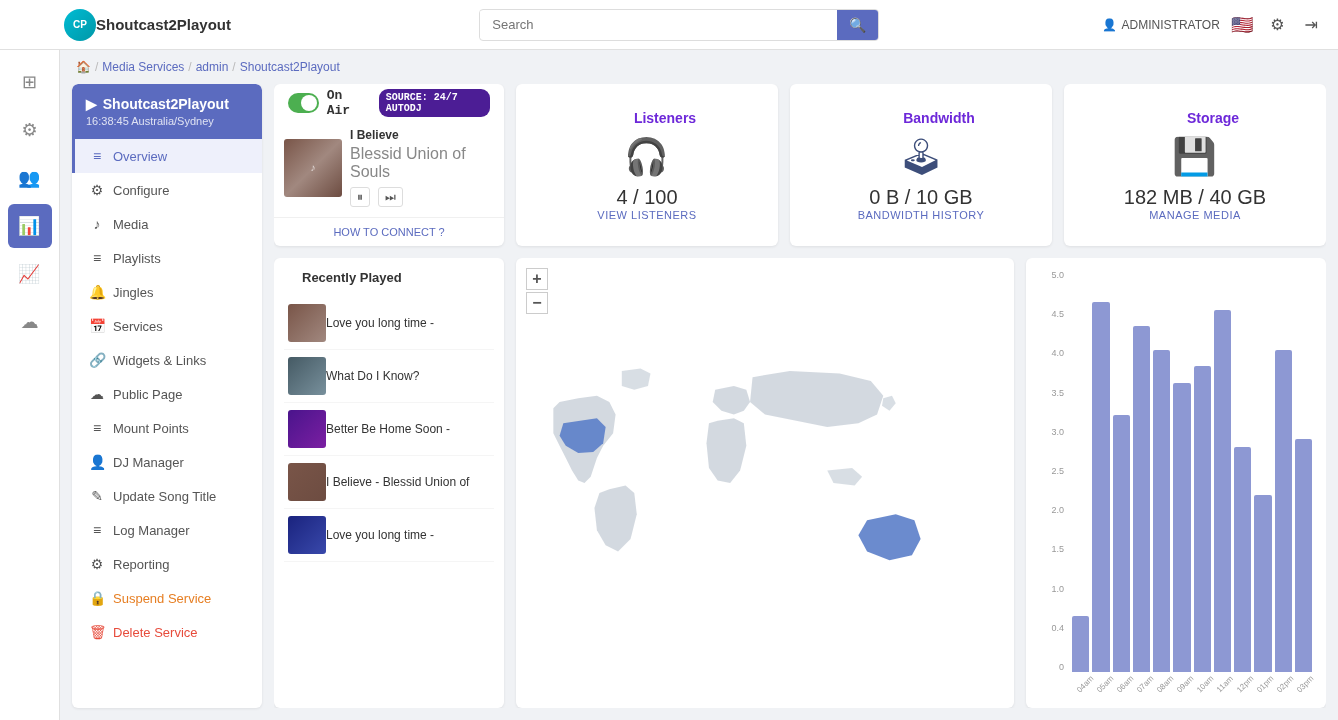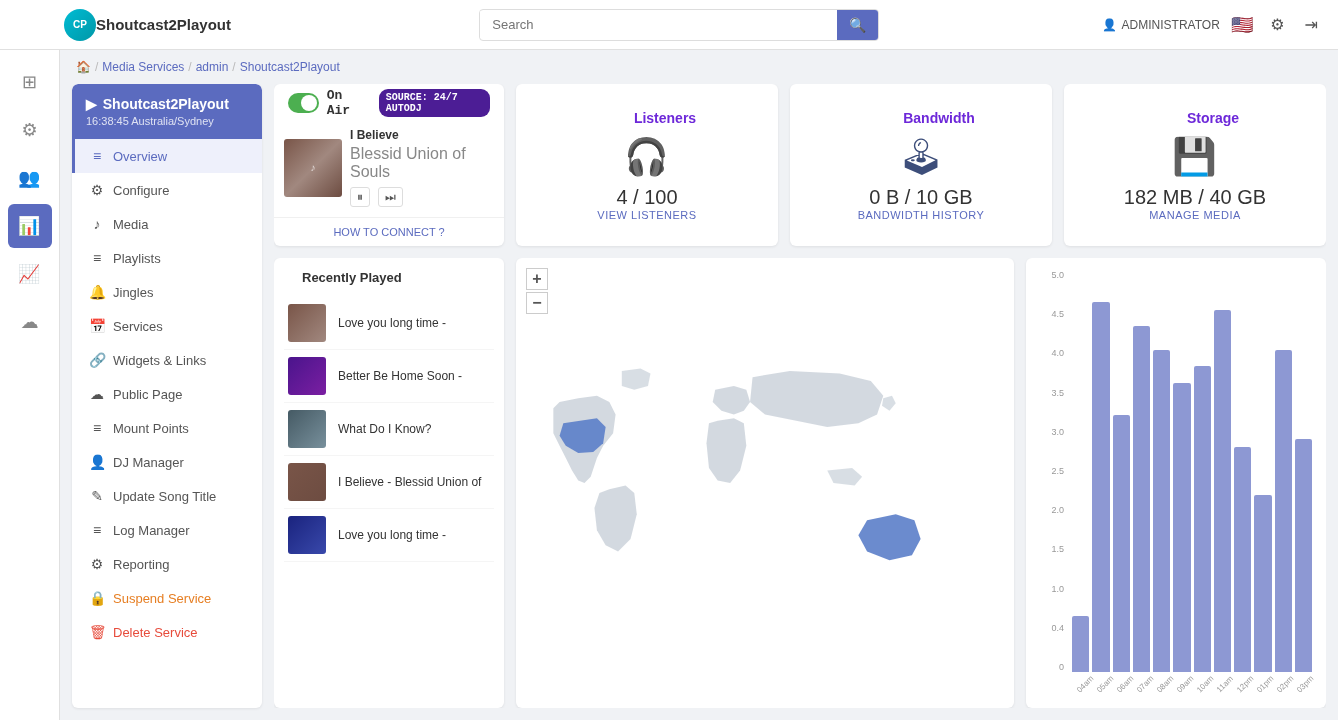--- a/index.html
+++ b/index.html
@@ -392,21 +392,21 @@
       padding: 12px 14px 8px 28px;
     }
     .track-list {
       flex: 1;
       overflow-y: auto;
       padding: 4px 10px;
     }
     .track-item {
       display: flex;
       align-items: center;
-      gap: 12px;
+      gap: 0;
       padding: 7px 4px;
       border-bottom: 1px solid #f5f5f5;
       cursor: pointer;
     }
     .track-thumb {
       width: 38px;
       height: 38px;
       border-radius: 3px;
       flex-shrink: 0;
     }
@@ -706,26 +706,26 @@
         <div class="bottom-cards">
 
           <div class="recently-card">
             <div class="card-title">Recently Played</div>
             <div class="track-list">
               <div class="track-item">
                 <div class="track-thumb track-thumb-1"></div>
                 <span class="track-name">Love you long time -</span>
               </div>
               <div class="track-item">
+                <div class="track-thumb track-thumb-2"></div>
+                <span class="track-name">What Do I Know?</span>
+              </div>
+              <div class="track-item">
                 <div class="track-thumb track-thumb-3"></div>
                 <span class="track-name">Better Be Home Soon -</span>
-              </div>
-              <div class="track-item">
-                <div class="track-thumb track-thumb-2"></div>
-                <span class="track-name">What Do I Know?</span>
               </div>
               <div class="track-item">
                 <div class="track-thumb track-thumb-4"></div>
                 <span class="track-name">I Believe - Blessid Union of</span>
               </div>
               <div class="track-item">
                 <div class="track-thumb track-thumb-5"></div>
                 <span class="track-name">Love you long time -</span>
               </div>
             </div>

